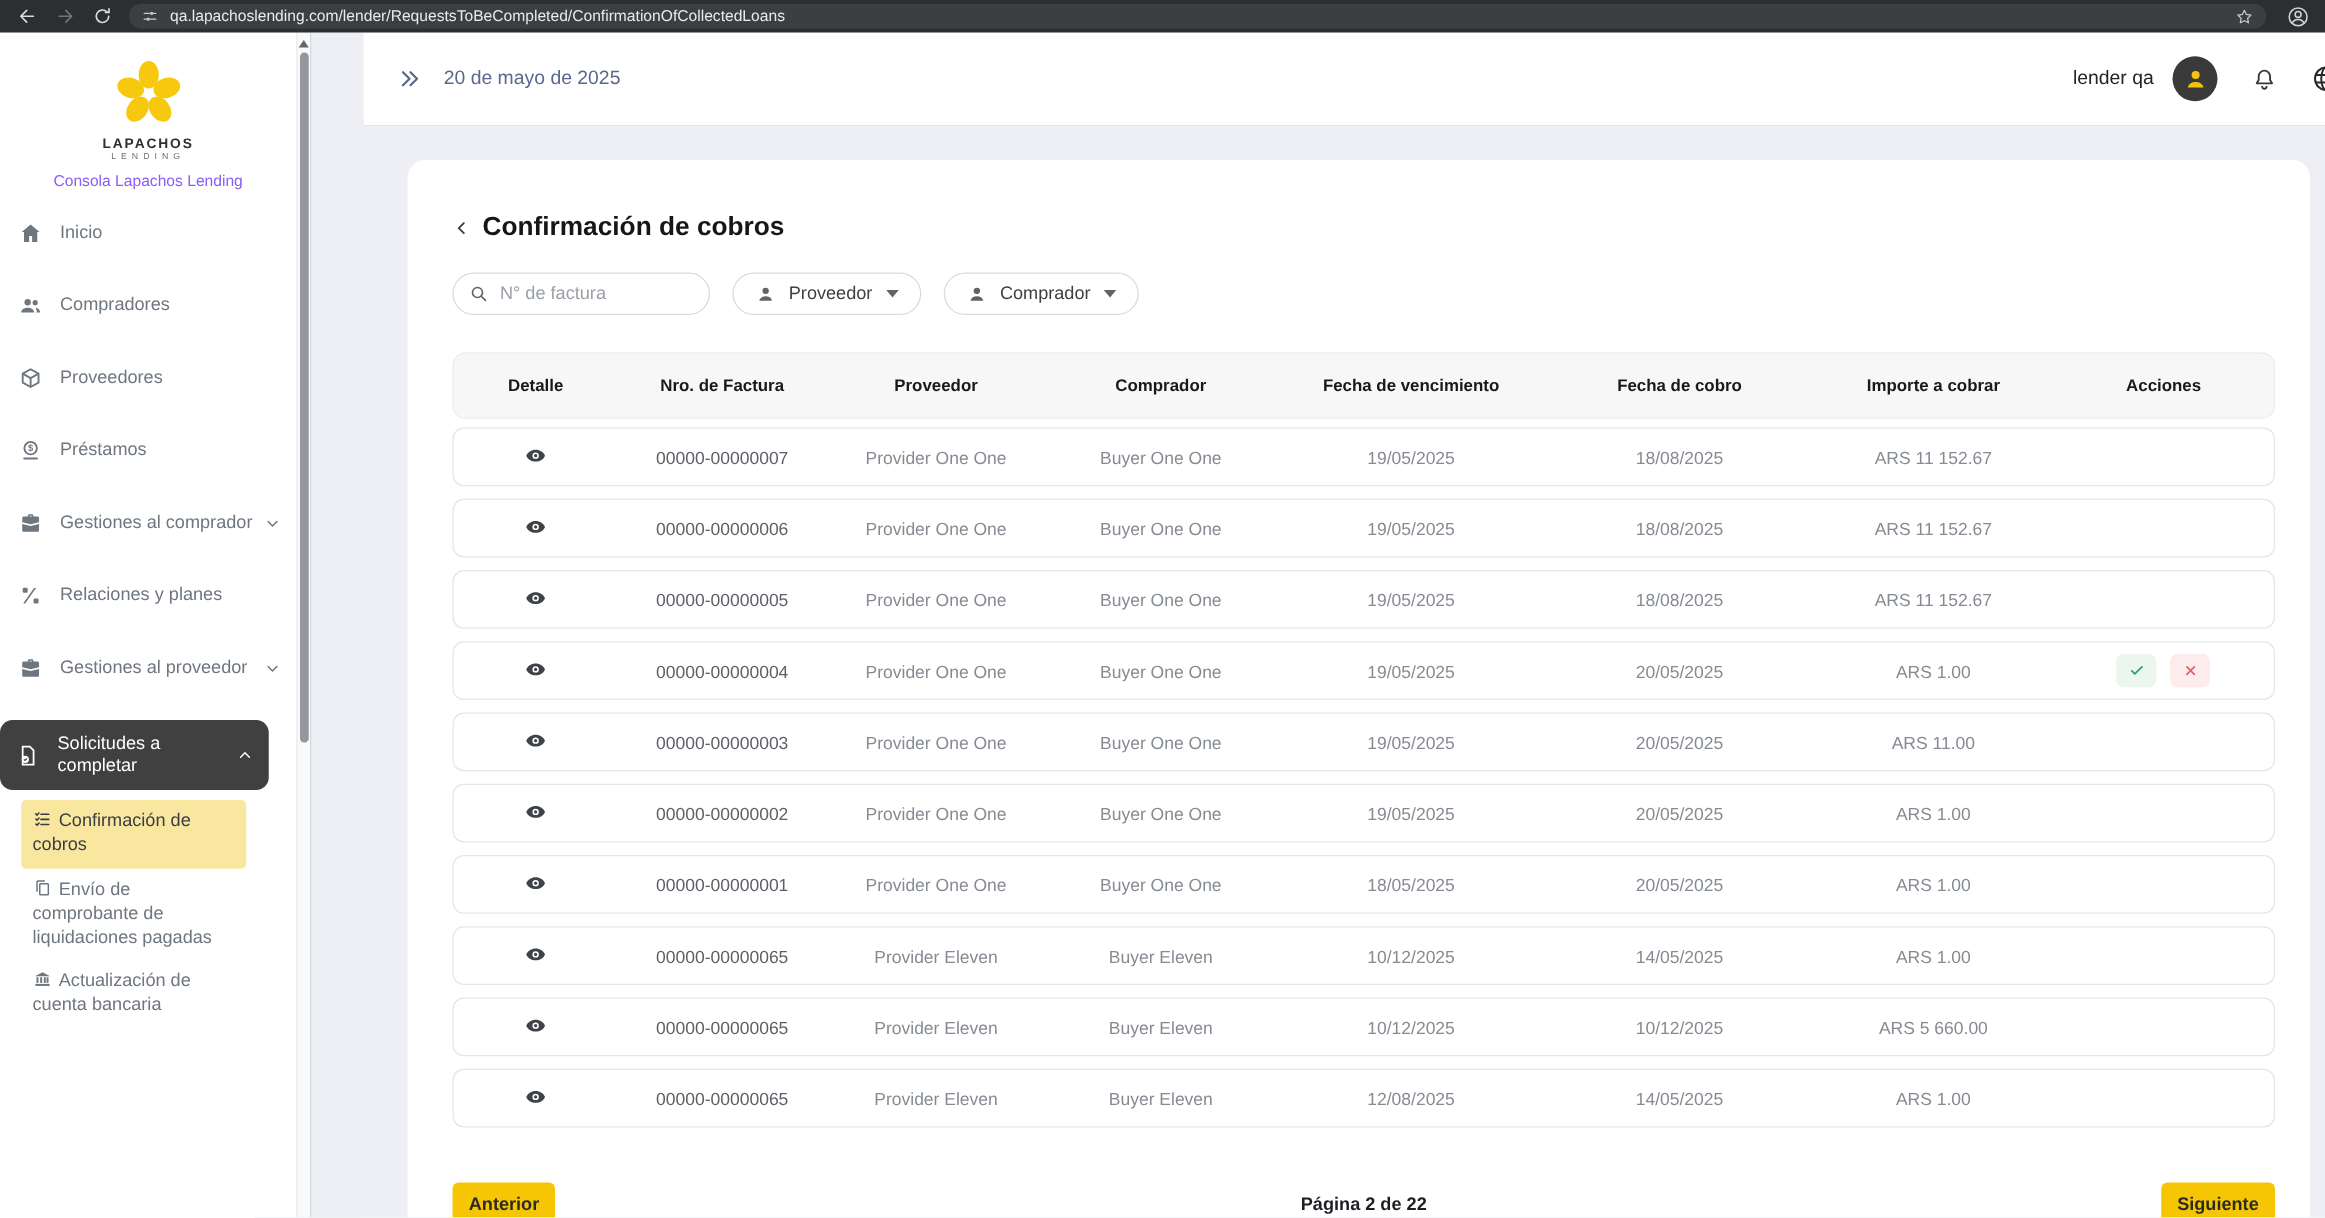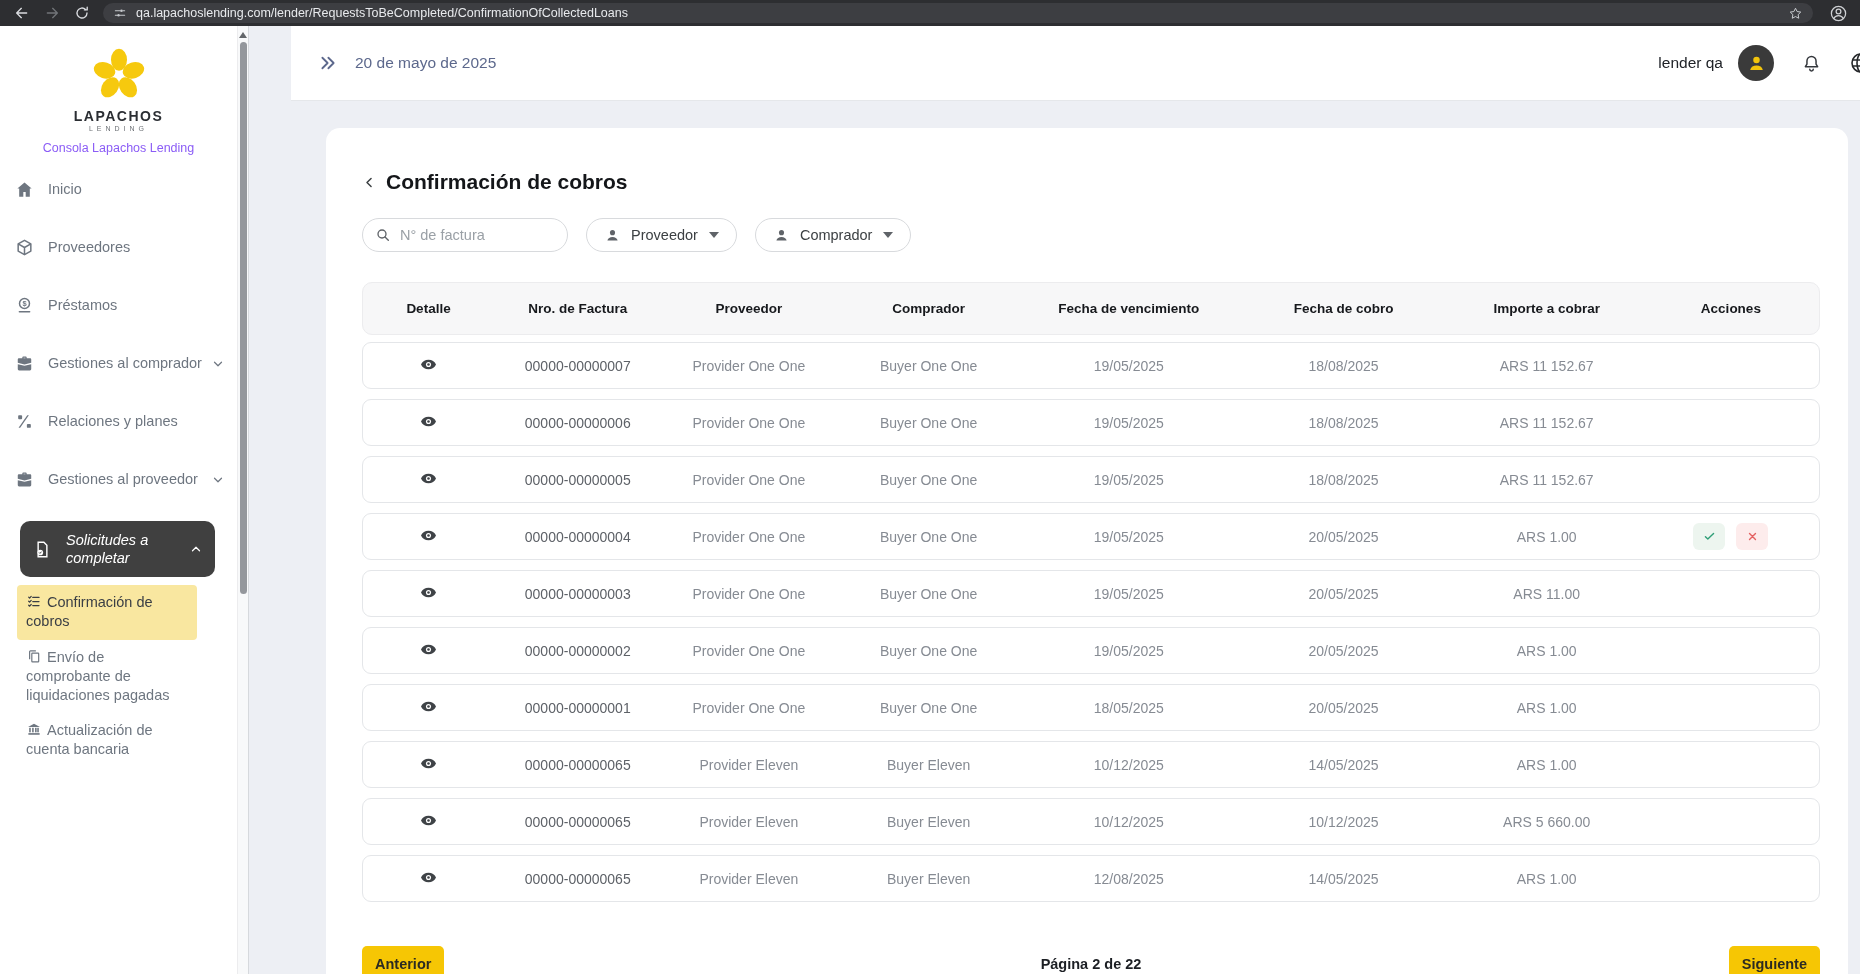--- a/index.html
+++ b/index.html
@@ -22,34 +22,34 @@
   .profile-ic { width:19px; height:19px; color:#cfd1d4; margin-right:12px; flex:0 0 auto; }
   .profile-ic svg { width:100%; height:100%; display:block; }
 
   
   .app { position:absolute; top:26px; left:0; width:1860px; bottom:0; display:flex; overflow:hidden; }
 
   
   .sidebar { width:237px; background:#fff; flex:0 0 auto; overflow:hidden; }
   .logo-wrap { padding-top:22px; text-align:center; }
   .flower { width:54px; height:54px; display:inline-block; }
-  .brand-name { font-size:14px; font-weight:bold; letter-spacing:1.5px; color:#2b2e33; margin-top:2px; }
+  .brand-name { font-size:11px; font-weight:bold; letter-spacing:1.5px; color:#2b2e33; margin-top:2px; }
   .brand-sub { font-size:7px; letter-spacing:4px; color:#6d7176; margin-top:1px; }
   .brand-caption { font-size:12.5px; color:#8b5cf6; margin-top:9px; }
   .nav { margin-top:18px; }
   .nav-item { display:flex; align-items:center; padding:6px 12px 6px 14px; margin-bottom:25px;
     color:#6e7680; font-size:14.5px; line-height:1.25; cursor:pointer; }
   .nav-ic { width:21px; height:21px; flex:0 0 aupx; flex:0 0 auto; margin-right:13px; display:flex;
     align-items:center; justify-content:center; font-size:17px; }
   .nav-ic svg { width:19px; height:19px; display:block; }
   .nav-lb { flex:1; }
   .nav-chev { width:14px; height:14px; margin-left:6px; flex:0 0 auto; }
   .nav-chev svg { width:100%; height:100%; display:block; }
-  .nav-item.active { background:#404040; color:#fff; border-radius:10px; margin:0 22px 8px 20px;
-    padding:10px 12px 10px 12px;font-style:italic; }
+  .nav-item.active { background:#404040; color:#fff; border-radius:10px; margin:0 22px 8px 0;
+    padding:10px 12px 10px 12px; }
   .subnav { padding:0 40px 0 17px; }
   .sub-item { font-size:14.5px; color:#6e7680; padding:8px 9px; line-height:1.32; cursor:pointer; }
   .sub-item.active { background:#f9e7a0; border-radius:4px; color:#3a3e44; }
   .sub-ic { display:inline-block; width:16px; height:15px; vertical-align:-2px; margin-right:5px; }
   .sub-ic svg { width:100%; height:100%; display:block; }
 
   
   .sb-track { width:11px; flex:0 0 auto; background:#f8f9fa; border-left:1px solid #ececee;
     display:flex; flex-direction:column; align-items:center; }
   .sb-arrow { width:0; height:0; border-left:4px solid transparent; border-right:4px solid transparent;
@@ -191,20 +191,31 @@
         <div class="nav-item">
           <span class="nav-ic">
             <svg viewBox="0 0 24 24" fill="currentColor">
               <path d="M12 3.2 3 10.8h2.3V21h5.2v-6h3v6h5.2V10.8H21z"></path>
             </svg>
           </span>
           <span class="nav-lb">Inicio</span>
         </div>
         <div class="nav-item">
           <span class="nav-ic">
+            <svg viewBox="0 0 24 24" fill="currentColor">
+              <circle cx="9" cy="8.6" r="3.2"></circle>
+              <path d="M2.5 18.8c0-3 3-4.7 6.5-4.7s6.5 1.7 6.5 4.7v.2h-13z"></path>
+              <circle cx="16.6" cy="9" r="2.6"></circle>
+              <path d="M17.3 19h4.2v-.6c0-2.4-2.1-4-4.8-4.3 1 1.2 1.6 2.6 1.6 4.2z"></path>
+            </svg>
+          </span>
+          <span class="nav-lb">Compradores</span>
+        </div>
+        <div class="nav-item">
+          <span class="nav-ic">
             <svg viewBox="0 0 24 24" fill="none" stroke="currentColor" stroke-width="1.9" stroke-linejoin="round">
               <path d="M12 3l8 4.5v9L12 21l-8-4.5v-9z"></path>
               <path d="M4 7.5l8 4.5 8-4.5M12 12v9"></path>
             </svg>
           </span>
           <span class="nav-lb">Proveedores</span>
         </div>
         <div class="nav-item">
           <span class="nav-ic">
             <svg viewBox="0 0 24 24" fill="none" stroke="currentColor" stroke-width="1.9">

